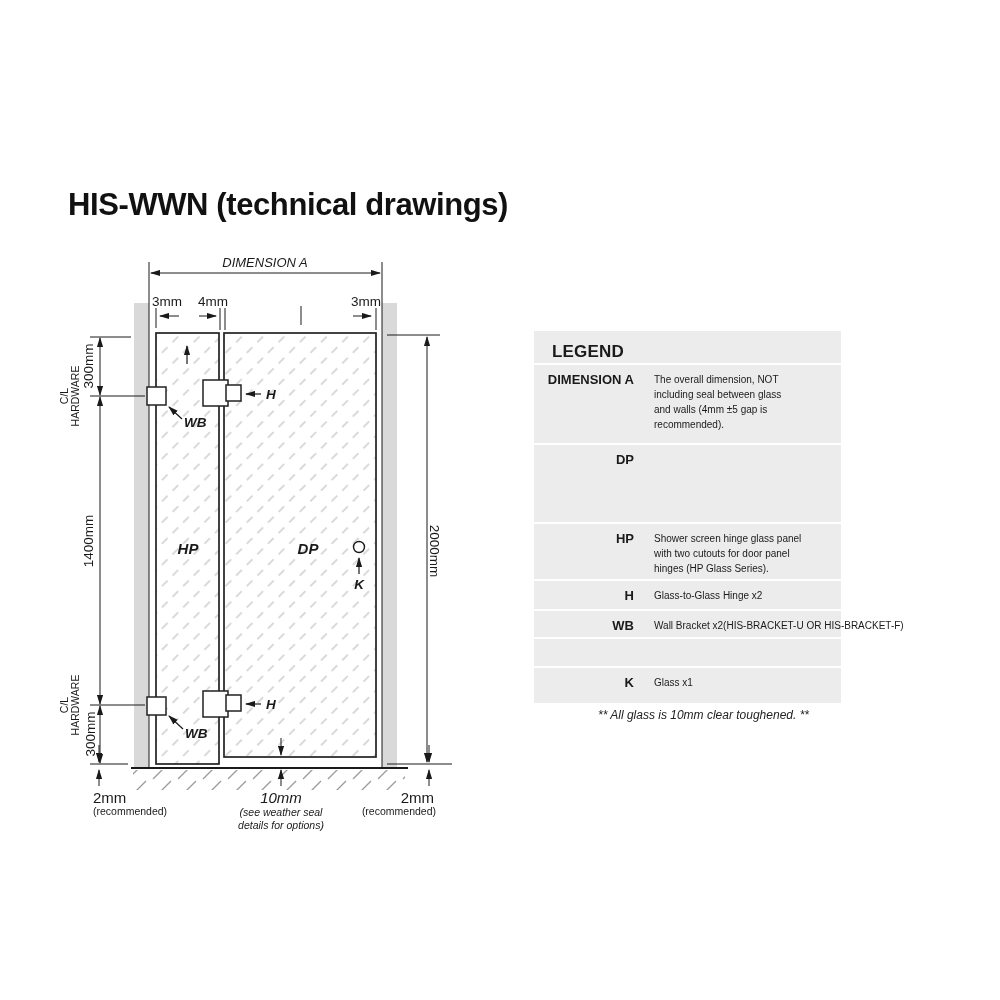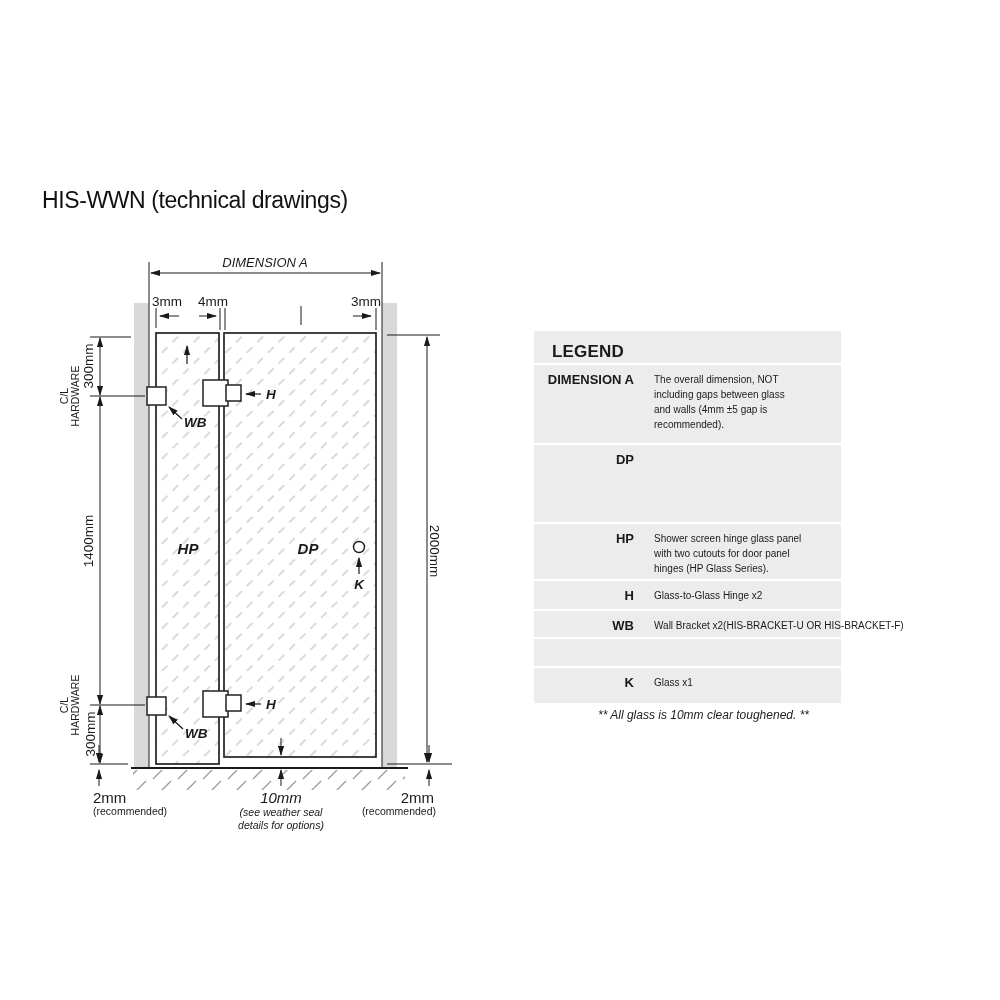--- a/index.html
+++ b/index.html
@@ -1,18 +1,18 @@
 <!DOCTYPE html>
 <html><head>
 <meta charset="utf-8">
 <style>
   html,body{margin:0;padding:0;background:#fff;}
   .page{position:relative;width:1000px;height:1000px;background:#ffffff;overflow:hidden;
         font-family:"Liberation Sans","DejaVu Sans",sans-serif;color:#1a1a1a;}
-  .page-title{position:absolute;left:42px;top:187px;font-size:23px;font-weight:normal;
+  .page-title{position:absolute;left:68px;top:187px;font-size:31px;font-weight:bold;
               letter-spacing:-0.4px;color:#111;white-space:nowrap;}
   .drawing-svg{position:absolute;left:0;top:0;}
   svg text{font-family:"Liberation Sans","DejaVu Sans",sans-serif;fill:#1a1a1a;}
   .t-dim{font-size:13.5px;}
   .t-dima{font-size:13px;font-style:italic;}
   .t-rot{font-size:13.5px;}
   .t-cl{font-size:10.5px;}
   .t-big{font-size:15px;}
   .t-bigi{font-size:15px;font-style:italic;}
   .t-note{font-size:10.5px;}
@@ -160,21 +160,21 @@
     </g>
   </svg>
 
   <div class="legend-panel">
     <div class="lg-header">LEGEND</div>
 
     <div class="lg-row" style="min-height:80px">
       <div class="lg-term">DIMENSION A</div>
       <div class="lg-desc">
         <div>The overall dimension, NOT</div>
-        <div>including gaps between glass</div>
+        <div>including seal between glass</div>
         <div>and walls (4mm ±5 gap is</div>
         <div>recommended).</div>
       </div>
     </div>
 
     <div class="lg-row" style="min-height:79px">
       <div class="lg-term">DP</div>
     </div>
 
     <div class="lg-row" style="min-height:57px">

